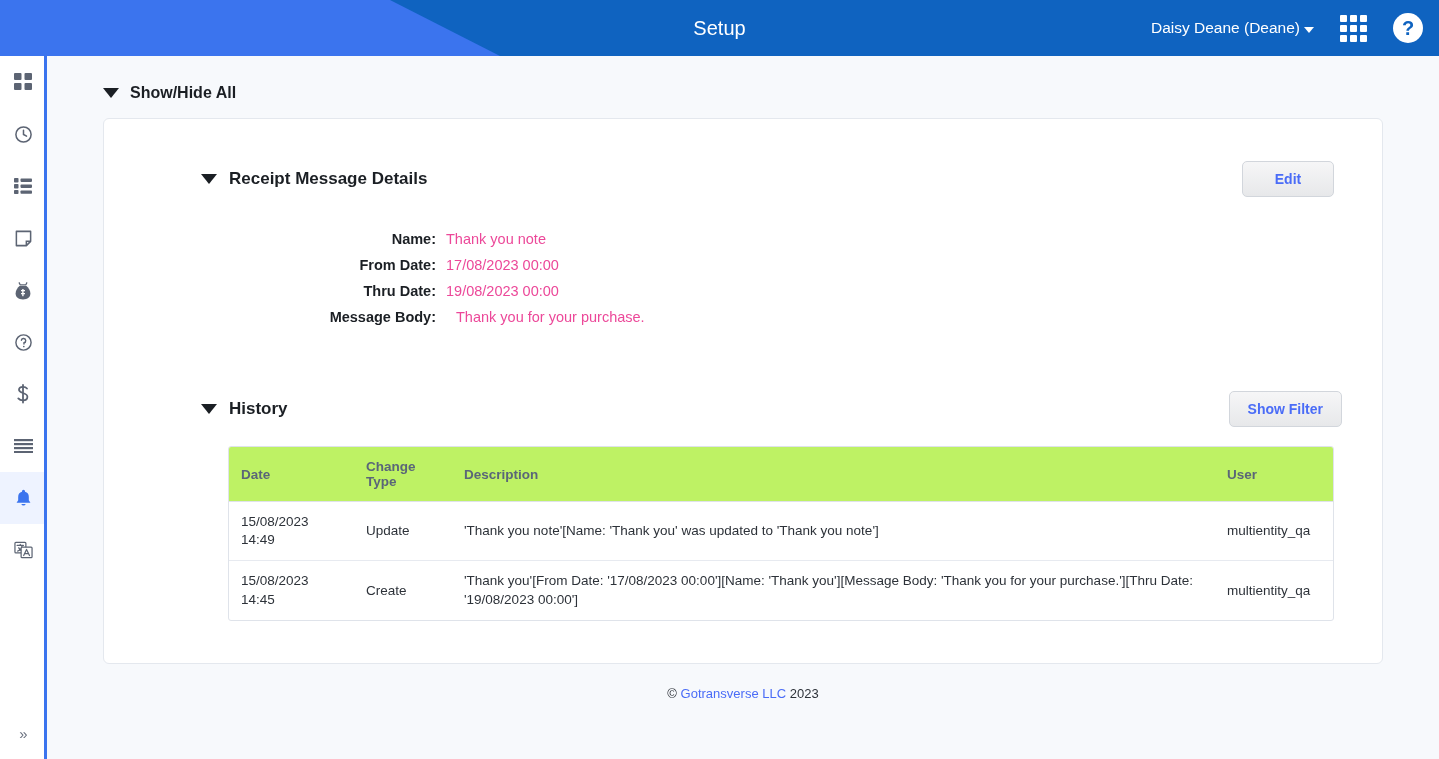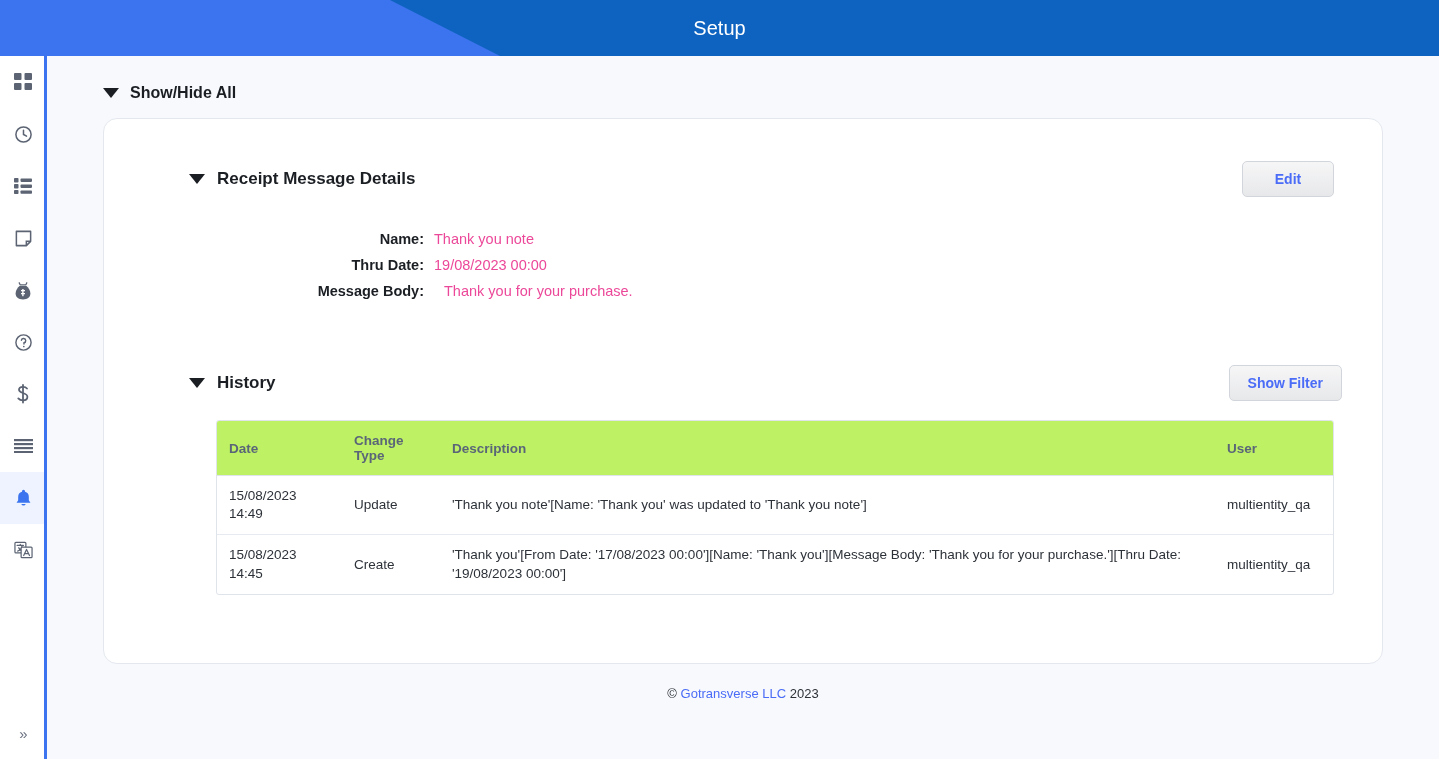--- a/index.html
+++ b/index.html
@@ -157,23 +157,23 @@
   }
   .showhide-label {
     font-size: 16px;
     font-weight: bold;
     color: #1b1f24;
   }
 
   .card {
     background: #ffffff;
     border: 1px solid #e4e8ee;
-    border-radius: 14px;
+    border-radius: 6px;
     height: 546px;
-    padding: 42px 40px 0 40px;
+    padding: 42px 40px 0 52px;
     position: relative;
   }
 
   .section-head {
     display: flex;
     align-items: center;
     justify-content: space-between;
   }
   .section-title-wrap {
     display: flex;
@@ -283,20 +283,38 @@
 <body>
 
 <div class="header">
   <svg class="header-diag" viewBox="0 0 520 56" preserveAspectRatio="none">
     <polygon points="0,0 390,0 500,56 0,56" fill="#3b74ee"></polygon>
   </svg>
 
 
   <div class="header-title">Setup</div>
 
+  <div class="header-right">
+    <div class="user-menu">
+      <span>Daisy Deane (Deane)</span>
+      <span class="caret-down"></span>
+    </div>
+    <div class="grid-icon">
+      <i></i>
+        <i></i>
+        <i></i>
+        <i></i>
+        <i></i>
+        <i></i>
+        <i></i>
+        <i></i>
+        <i></i>
+    </div>
+    <div class="help-icon">?</div>
+  </div>
 </div>
 
 <div class="body-wrap">
 
   <div class="sidebar">
     <div class="side-item">
       <span>
         <svg width="18" height="18" viewBox="0 0 18 18" fill="currentColor">
           <rect x="0" y="0" width="7.5" height="7" rx="1"></rect>
           <rect x="10.5" y="0" width="7.5" height="7" rx="1"></rect>
@@ -407,20 +425,24 @@
           <span class="tri"></span>
           <span class="section-title">Receipt Message Details</span>
         </div>
         <button class="btn btn-edit">Edit</button>
       </div>
 
       <div class="fields">
         <div class="field-row">
           <div class="field-label">Name:</div>
           <div class="field-value">Thank you note</div>
+        </div>
+        <div class="field-row">
+          <div class="field-label">From Date:</div>
+          <div class="field-value">17/08/2023 00:00</div>
         </div>
         <div class="field-row">
           <div class="field-label">Thru Date:</div>
           <div class="field-value">19/08/2023 00:00</div>
         </div>
         <div class="field-row">
           <div class="field-label">Message Body:</div>
           <div class="field-value indented">Thank you for your purchase.</div>
         </div>
       </div>

